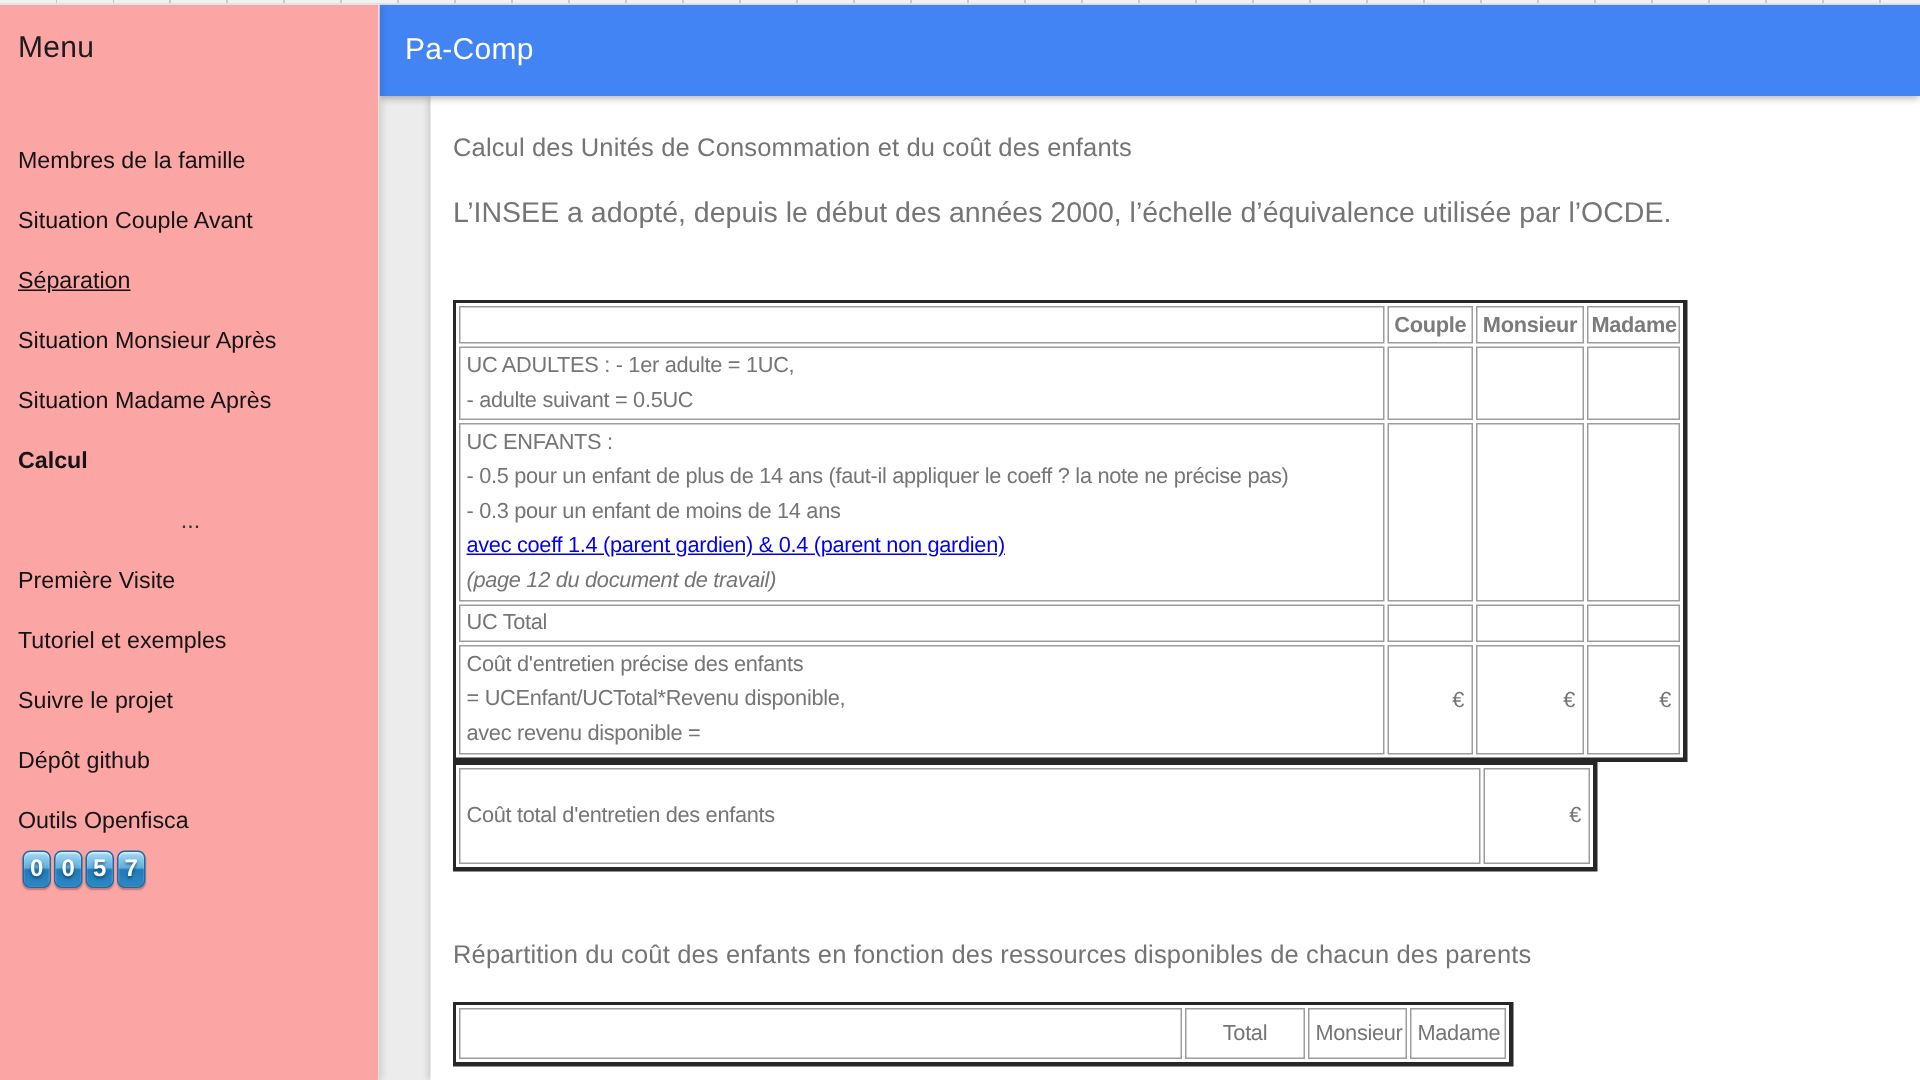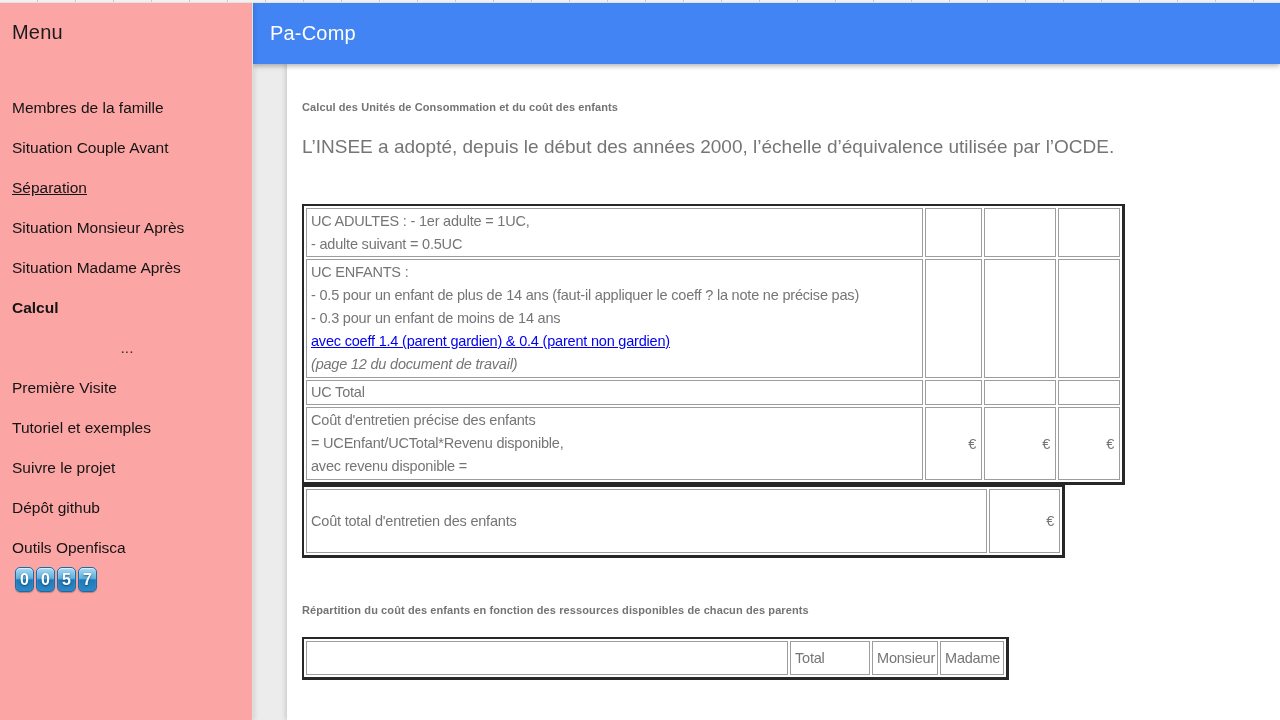--- a/index.html
+++ b/index.html
@@ -62,21 +62,21 @@
 
   
   .card {
     position:absolute; left:287px; top:64px; width:993px; height:656px;
     background:#ffffff; z-index:1; overflow:hidden;
     box-shadow:-1px 0 5px rgba(0,0,0,.18);
     color:#757575;
     padding-left:15px;
   }
   .heading {
-    margin:37px 0 0 0; font-size:11px; font-weight:bold; color:#747474;
+    margin:25px 0 0 0; font-size:17px; font-weight:normal; color:#747474;
     letter-spacing:.1px;
   }
   .intro { margin:23px 0 0 0; font-size:19px; color:#757575; }
 
   
   .tbl {
     border-collapse:separate; border-spacing:2px; table-layout:fixed;
     background:#fff; font-size:14.5px; letter-spacing:-0.2px; color:#757575;
     border:2px solid #272727; border-right-width:3px; border-bottom-width:3px;
   }
@@ -85,21 +85,21 @@
   .tbl .lbl { text-align:left; line-height:23px; }
   .tbl .val { text-align:right; padding-right:5px; }
   .uc-table { margin-top:46px; width:823px; }
   .total-table { width:763px; border-top-width:2px; }
   .cell-line { display:block; }
   .coeff-link { color:#0000ee; text-decoration:underline; cursor:pointer; }
   .note { font-style:italic; }
 
   .heading2 { margin-top:46px; }
   .rep-table { margin-top:21px; width:707px; }
-  .rep-table td { font-weight:normal; text-align:left; color:#757575; }
+  .rep-table td { font-weight:normal; text-align:center; color:#757575; }
 </style>
 </head>
 <body>
 
 <div class="top-strip"></div>
 
 <aside class="sidebar">
   <div class="sidebar-title">Menu</div>
   <nav class="menu">
     <a class="menu-item">Membres de la famille</a>
@@ -134,20 +134,26 @@
   <p class="intro">L’INSEE a adopté, depuis le début des années 2000, l’échelle d’équivalence utilisée par l’OCDE.</p>
 
   <table class="tbl uc-table">
     <colgroup>
         <col>
         <col style="width:57px">
         <col style="width:72px">
         <col style="width:62px">
       </colgroup>
     <tbody>
+        <tr>
+      <th style="height:25px"></th>
+      <th>Couple</th>
+      <th>Monsieur</th>
+      <th>Madame</th>
+    </tr>
     <tr>
       <td class="lbl" style="height:49px">
         <span class="cell-line">UC ADULTES : - 1er adulte = 1UC,</span>
         <span class="cell-line">- adulte suivant = 0.5UC</span>
       </td>
       <td class="val"></td>
       <td class="val"></td>
       <td class="val"></td>
     </tr>
     <tr>

